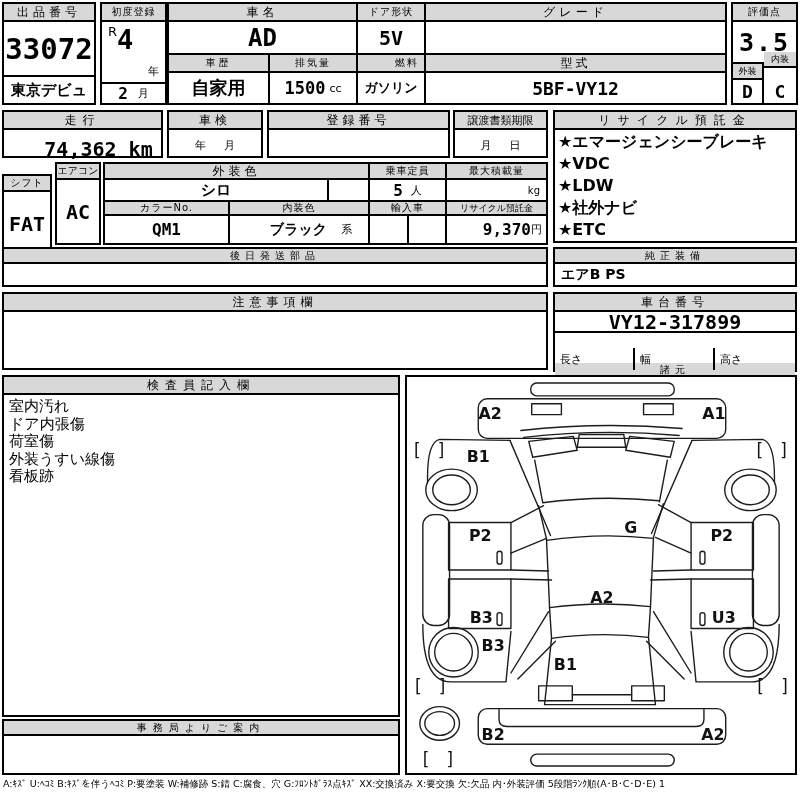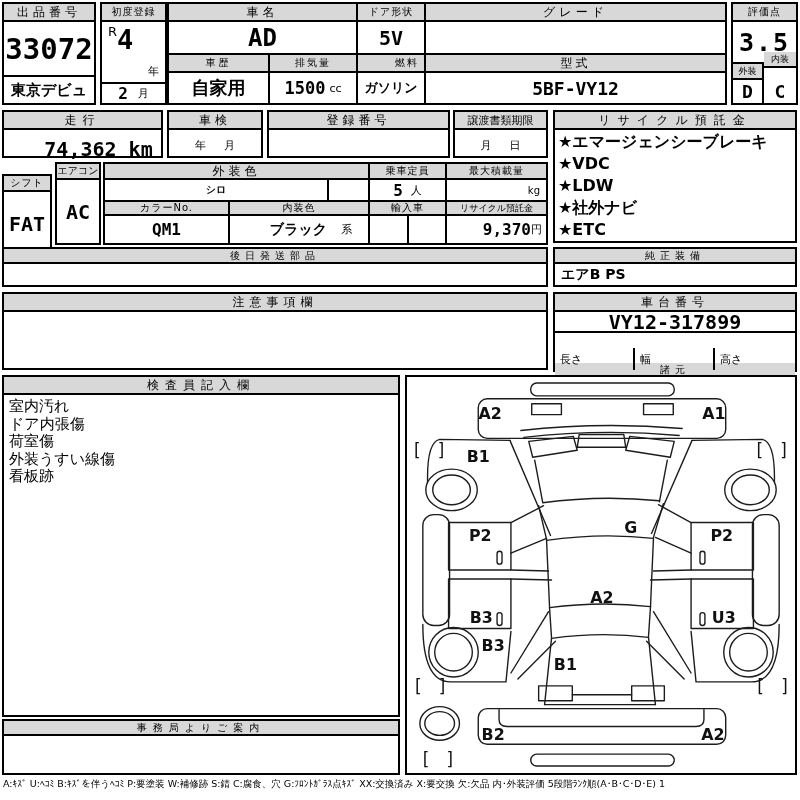--- a/index.html
+++ b/index.html
@@ -112,21 +112,21 @@
   <div class="box" style="left:55px;top:162px;width:46px;height:83px;">
     <div class="cell hdr tiny" style="left:0;top:0;width:42px;height:16px;font-size:10px;">エアコン</div>
     <div class="cell num" style="left:0;top:16px;width:42px;height:63px;font-size:20px;">AC</div>
   </div>
 
   <div class="box" style="left:103px;top:162px;width:445px;height:83px;">
     <div class="cell hdr br" style="left:0;top:0;width:265px;height:16px;">外装色</div>
     <div class="cell hdr br small" style="left:265px;top:0;width:77px;height:16px;">乗車定員</div>
     <div class="cell hdr small" style="left:342px;top:0;width:99px;height:16px;">最大積載量</div>
 
-    <div class="cell bb" style="left:0;top:16px;width:222px;height:22px;font-size:10px;font-weight:bold;">シロ</div>
+    <div class="cell bb" style="left:0;top:16px;width:222px;height:22px;font-size:15px;font-weight:bold;">シロ</div>
     <div class="cell bb br" style="left:222px;top:16px;width:43px;height:22px;border-left:2px solid #000;"></div>
     <div class="cell bb br" style="left:265px;top:16px;width:77px;height:22px;">
       <span class="num" style="font-size:16px;">5</span>
       <span class="unit" style="margin-left:8px;">人</span>
     </div>
     <div class="cell bb" style="left:342px;top:16px;width:99px;height:22px;justify-content:flex-end;padding-right:6px;">
       <span></span>
       <span class="unit" style="font-size:10px;">kg</span>
     </div>
 

